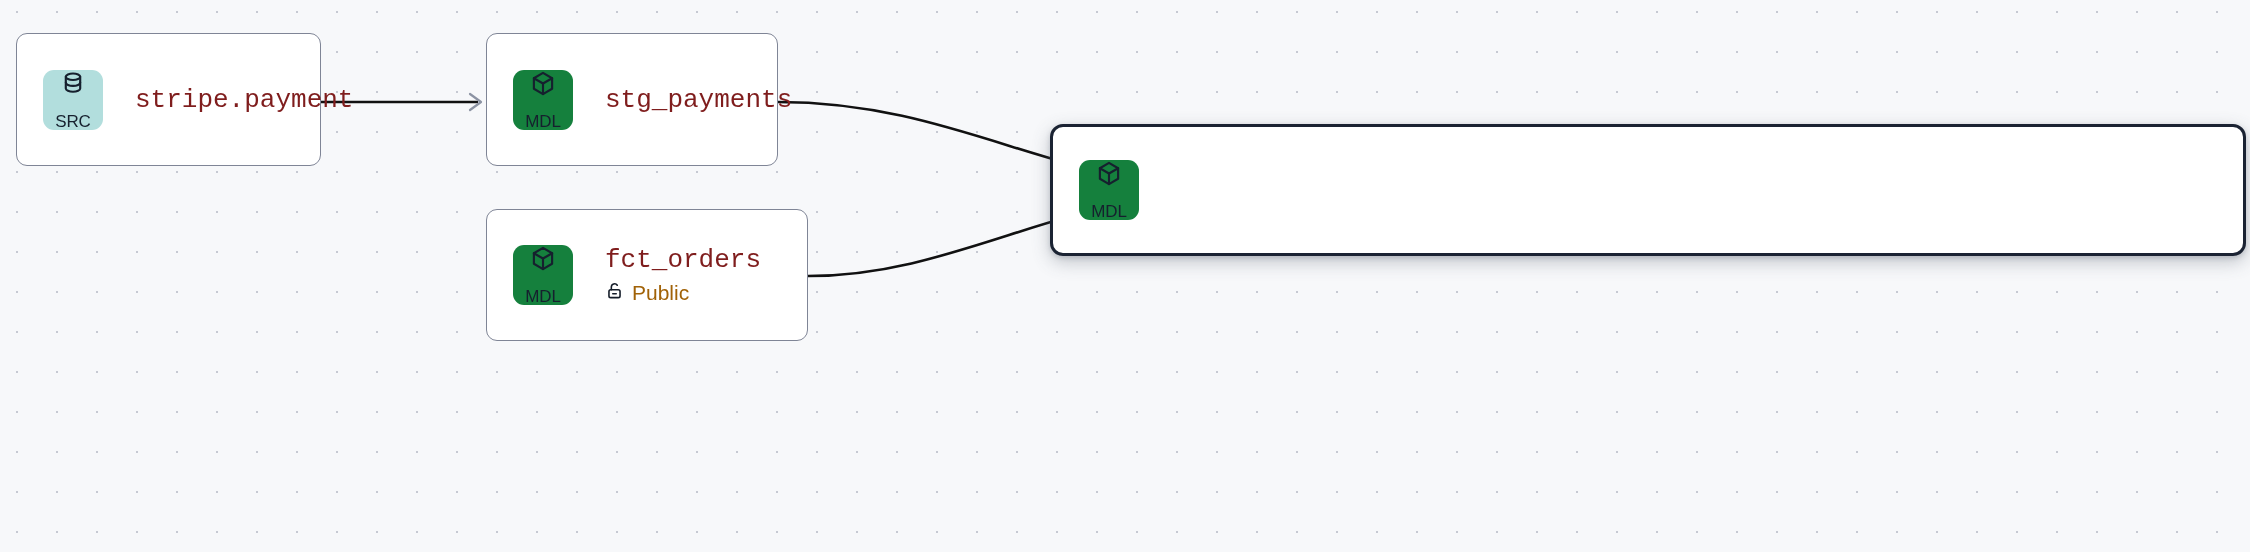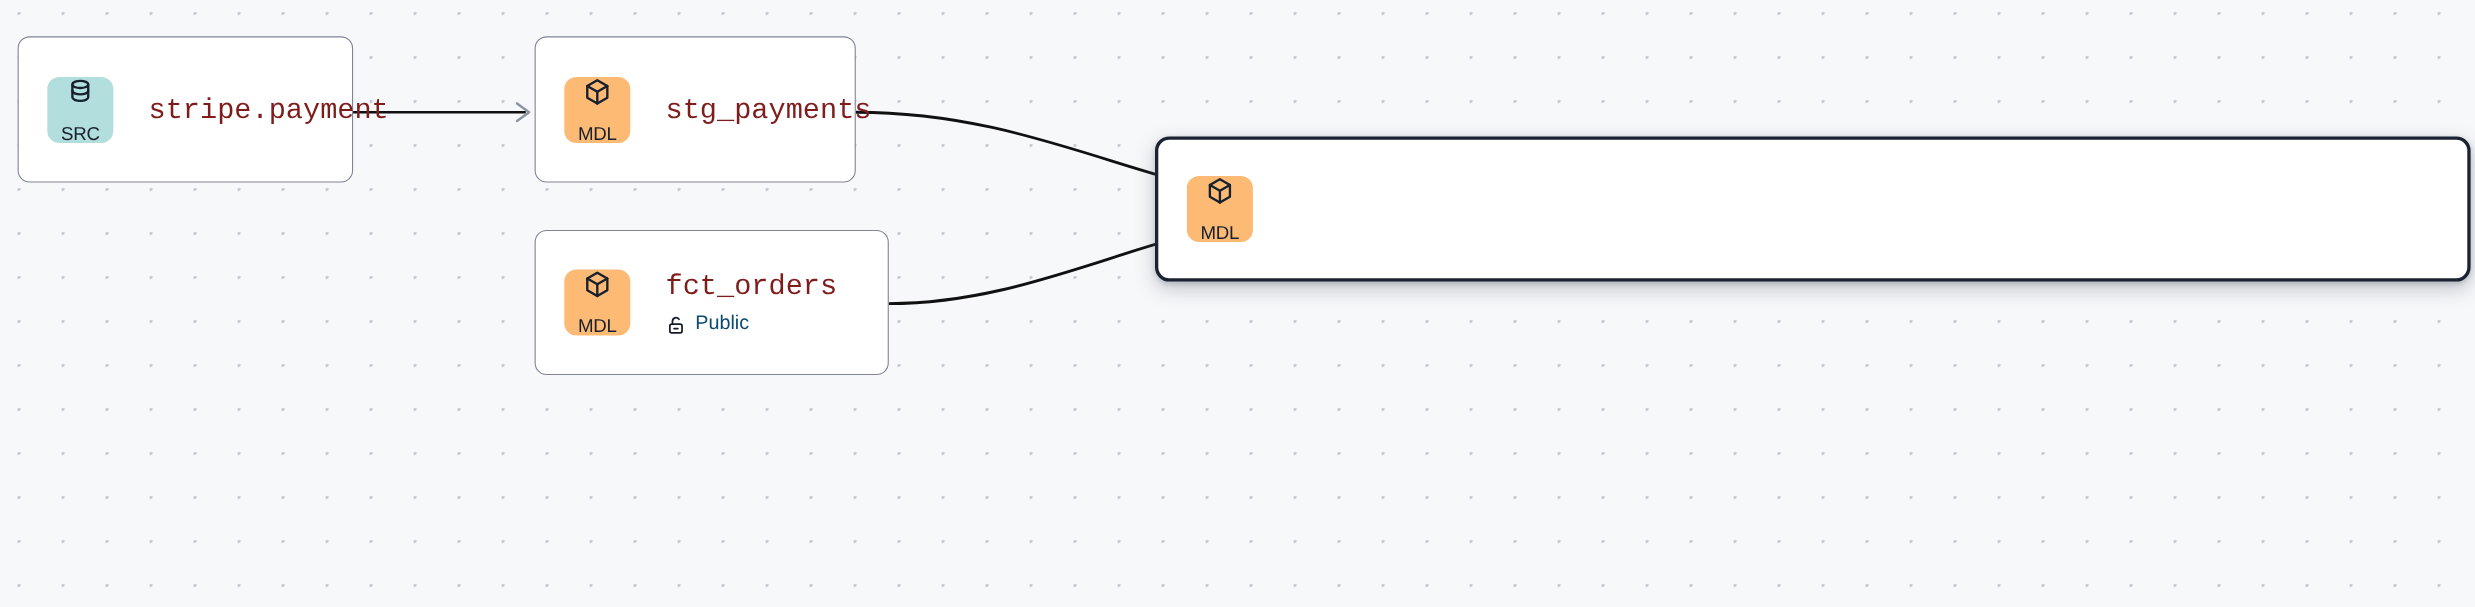--- a/index.html
+++ b/index.html
@@ -52,21 +52,21 @@
     width: 60px;
     height: 60px;
     border-radius: 11px;
     display: flex;
     flex-direction: column;
     align-items: center;
     justify-content: center;
     gap: 13px;
   }
   .badge.src { background: #b2dedd; }
-  .badge.mdl { background: #fdba74; }
+  .badge.mdl { background: #15803d; }
   .badge svg { display: block; }
   .badge-text {
     font-size: 17px;
     line-height: 17px;
     color: #16202e;
     font-family: "Liberation Sans", sans-serif;
     letter-spacing: -0.2px;
     margin-top: 3px;
   }
 
@@ -79,26 +79,26 @@
   }
   .node-title {
     font-size: 26px;
     line-height: 30px;
     color: #7f1d1d;
     white-space: nowrap;
     font-family: Liberation Mono, monospace;
   }
   .node-sub {
     display: flex;
-    align-items: flex-end;
+    align-items: flex-start;
     gap: 8px;
     margin-top: 6px;
-    font-size: 18px;
+    font-size: 21px;
     line-height: 24px;
-    color: #0c4a6e;
+    color: #a16207;
     white-space: nowrap;
   }
   .node-sub svg { display: block; flex: 0 0 auto; }
 </style>
 </head>
 <body>
 
 <div id="canvas">
 
   <svg id="edges" viewBox="0 0 2250 552" xmlns="http://www.w3.org/2000/svg">

